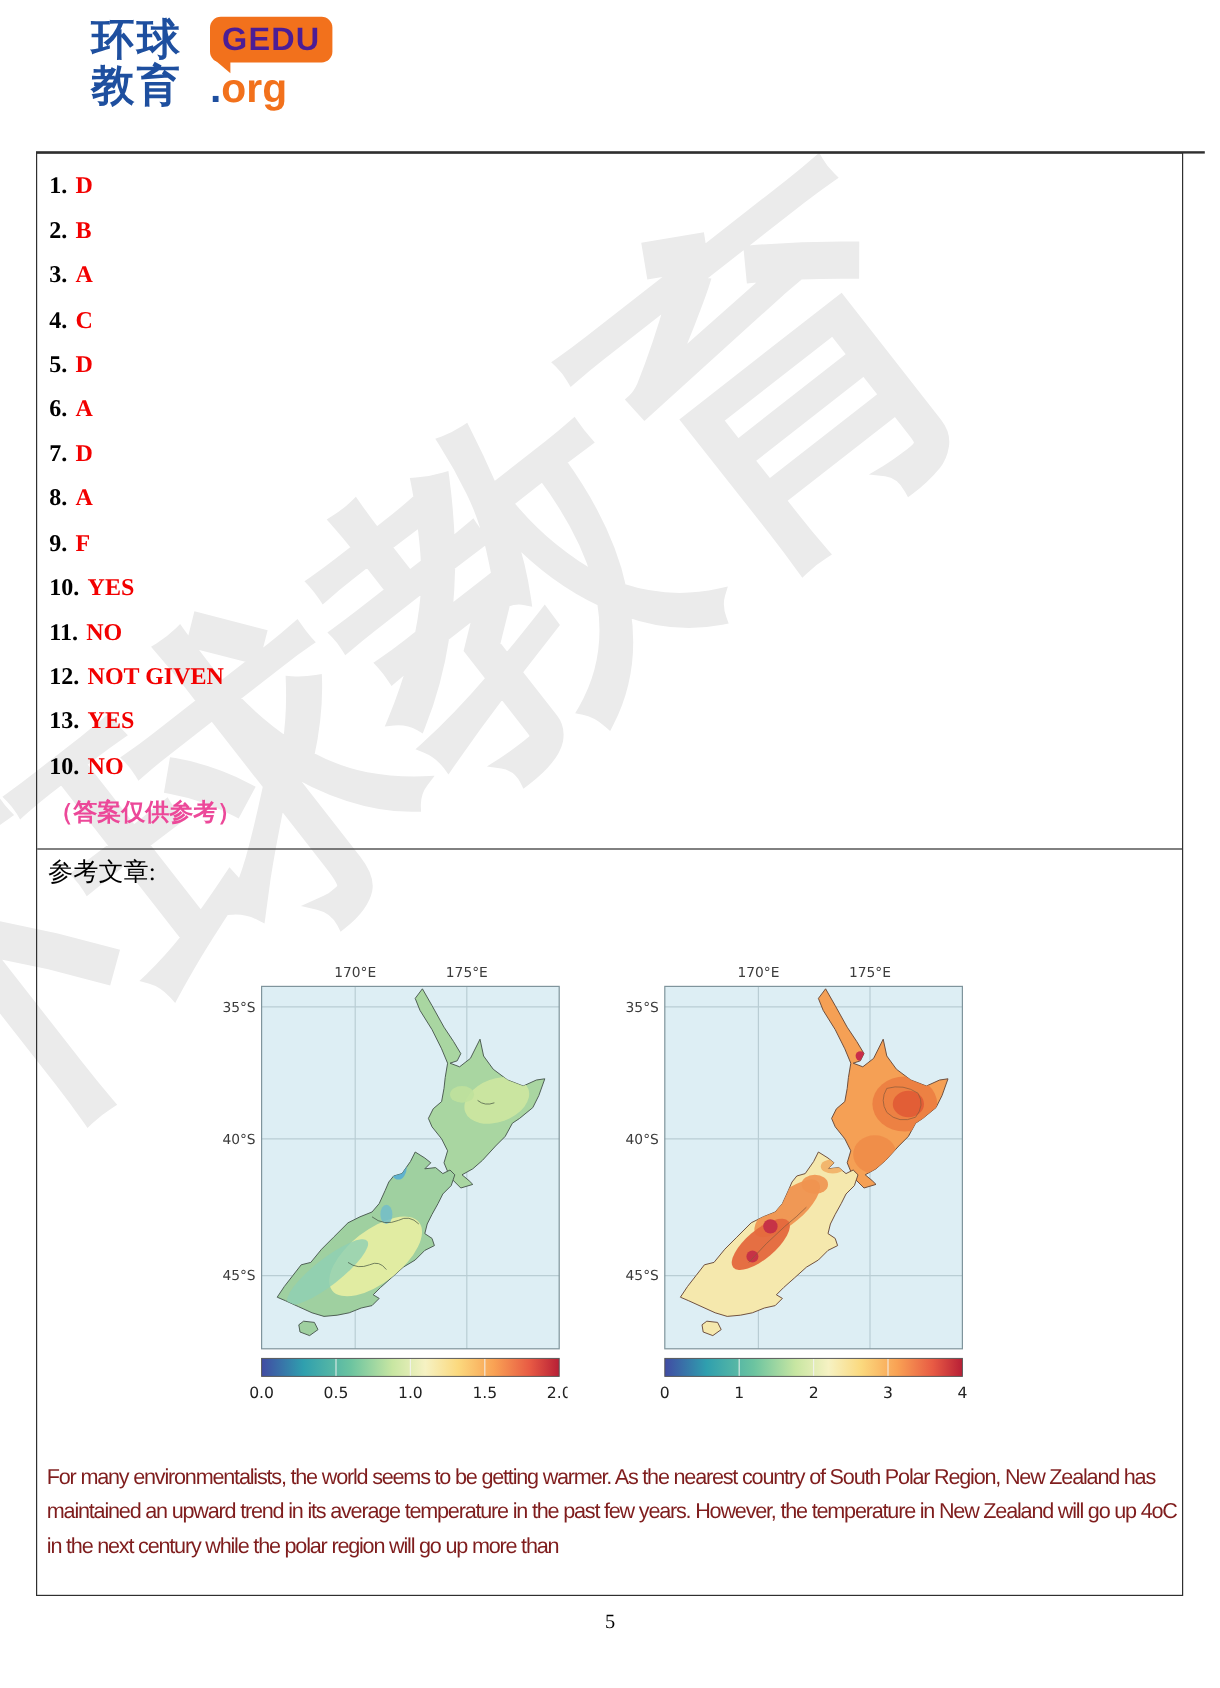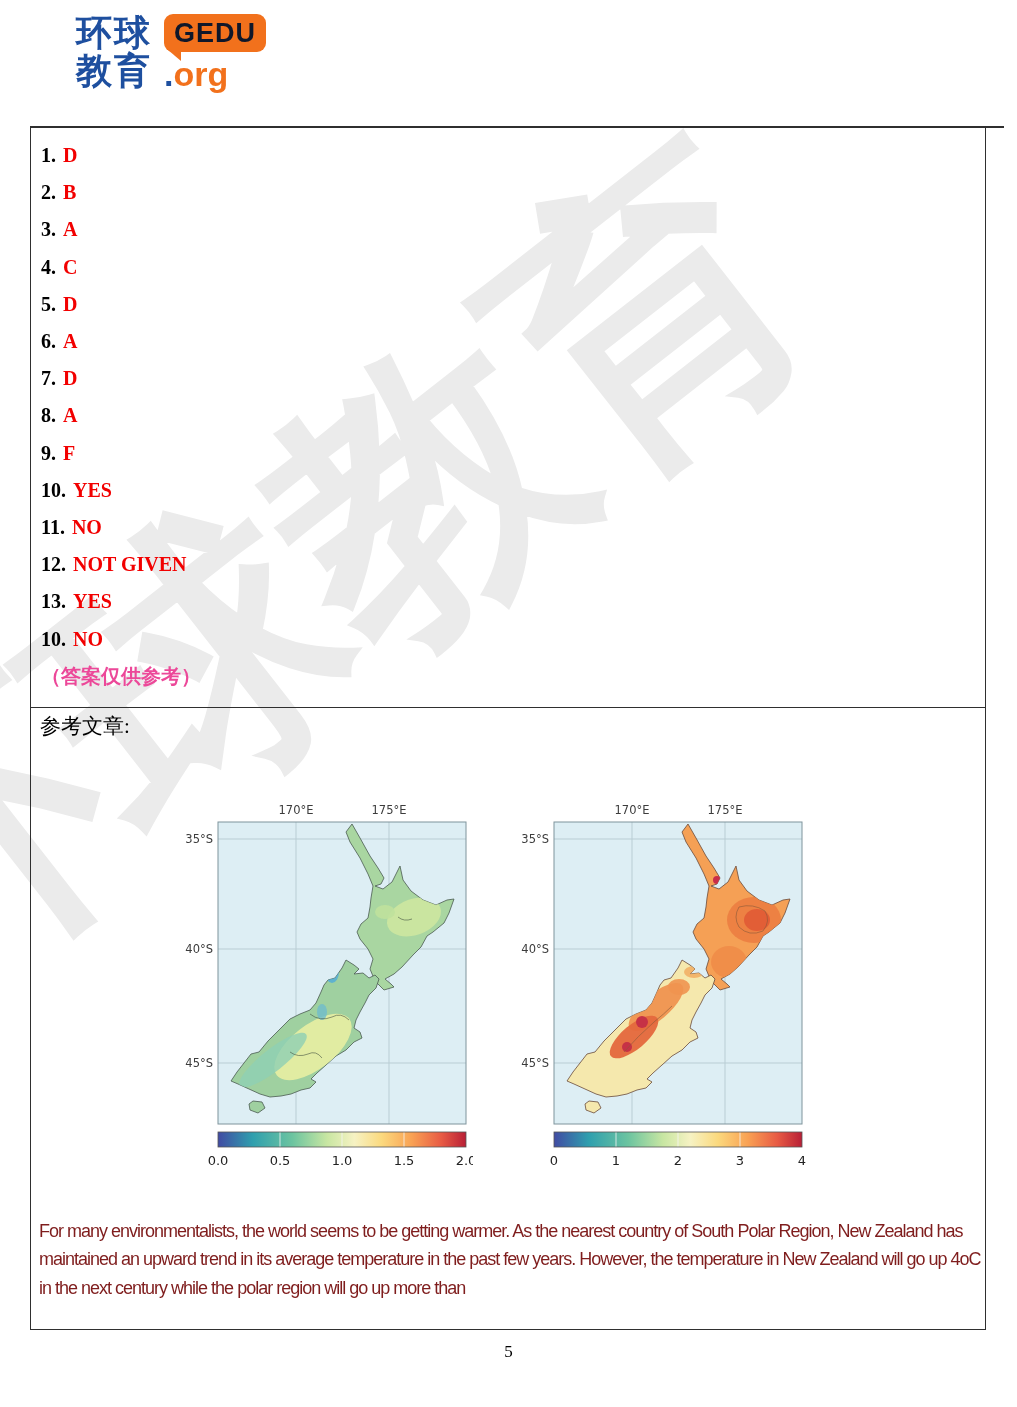--- a/index.html
+++ b/index.html
@@ -4,25 +4,25 @@
 <style>
   html,body{margin:0;padding:0;background:#ffffff;}
   #page{position:relative;width:1017px;height:1407px;background:#ffffff;overflow:hidden;
         font-family:"Liberation Serif",serif;color:#000;}
   
   .watermark{position:absolute;left:-60px;top:760px;font-size:290px;line-height:1;
              font-weight:bold;color:#ebebeb;white-space:nowrap;
              transform:rotate(-38deg);transform-origin:0 100%;
              font-family:"Liberation Sans",sans-serif;z-index:0;pointer-events:none;}
   
-  .logo{position:absolute;left:76px;top:14px;display:flex;gap:12px;z-index:2;}
+  .logo{position:absolute;left:76px;top:14px;display:flex;gap:23px;z-index:2;}
   .logo-cn{font-family:"Liberation Sans",sans-serif;font-weight:bold;font-size:36px;
            line-height:38px;color:#1e4f9f;letter-spacing:2px;}
   .logo-right{display:flex;flex-direction:column;align-items:flex-start;}
-  .logo-bubble{position:relative;background:#f2711c;color:#0f172a;font-family:"Liberation Sans",sans-serif;
+  .logo-bubble{position:relative;background:#f2711c;color:#4c1d95;font-family:"Liberation Sans",sans-serif;
            font-weight:bold;font-size:27px;line-height:27px;padding:6px 10px 5px 10px;border-radius:9px;
            letter-spacing:1px;}
   .logo-bubble::after{content:"";position:absolute;left:4px;bottom:-9px;width:0;height:0;
            border-style:solid;border-width:11px 0 0 13px;
            border-color:#f2711c transparent transparent transparent;}
   .logo-org{font-family:"Liberation Sans",sans-serif;font-weight:bold;font-size:34px;line-height:36px;
            color:#f2711c;margin-top:4px;}
   .logo-org .dot{color:#1e4f9f;}
   
   .top-rule{position:absolute;left:30px;top:126px;width:974px;height:2px;background:#2f2f2f;z-index:2;}

